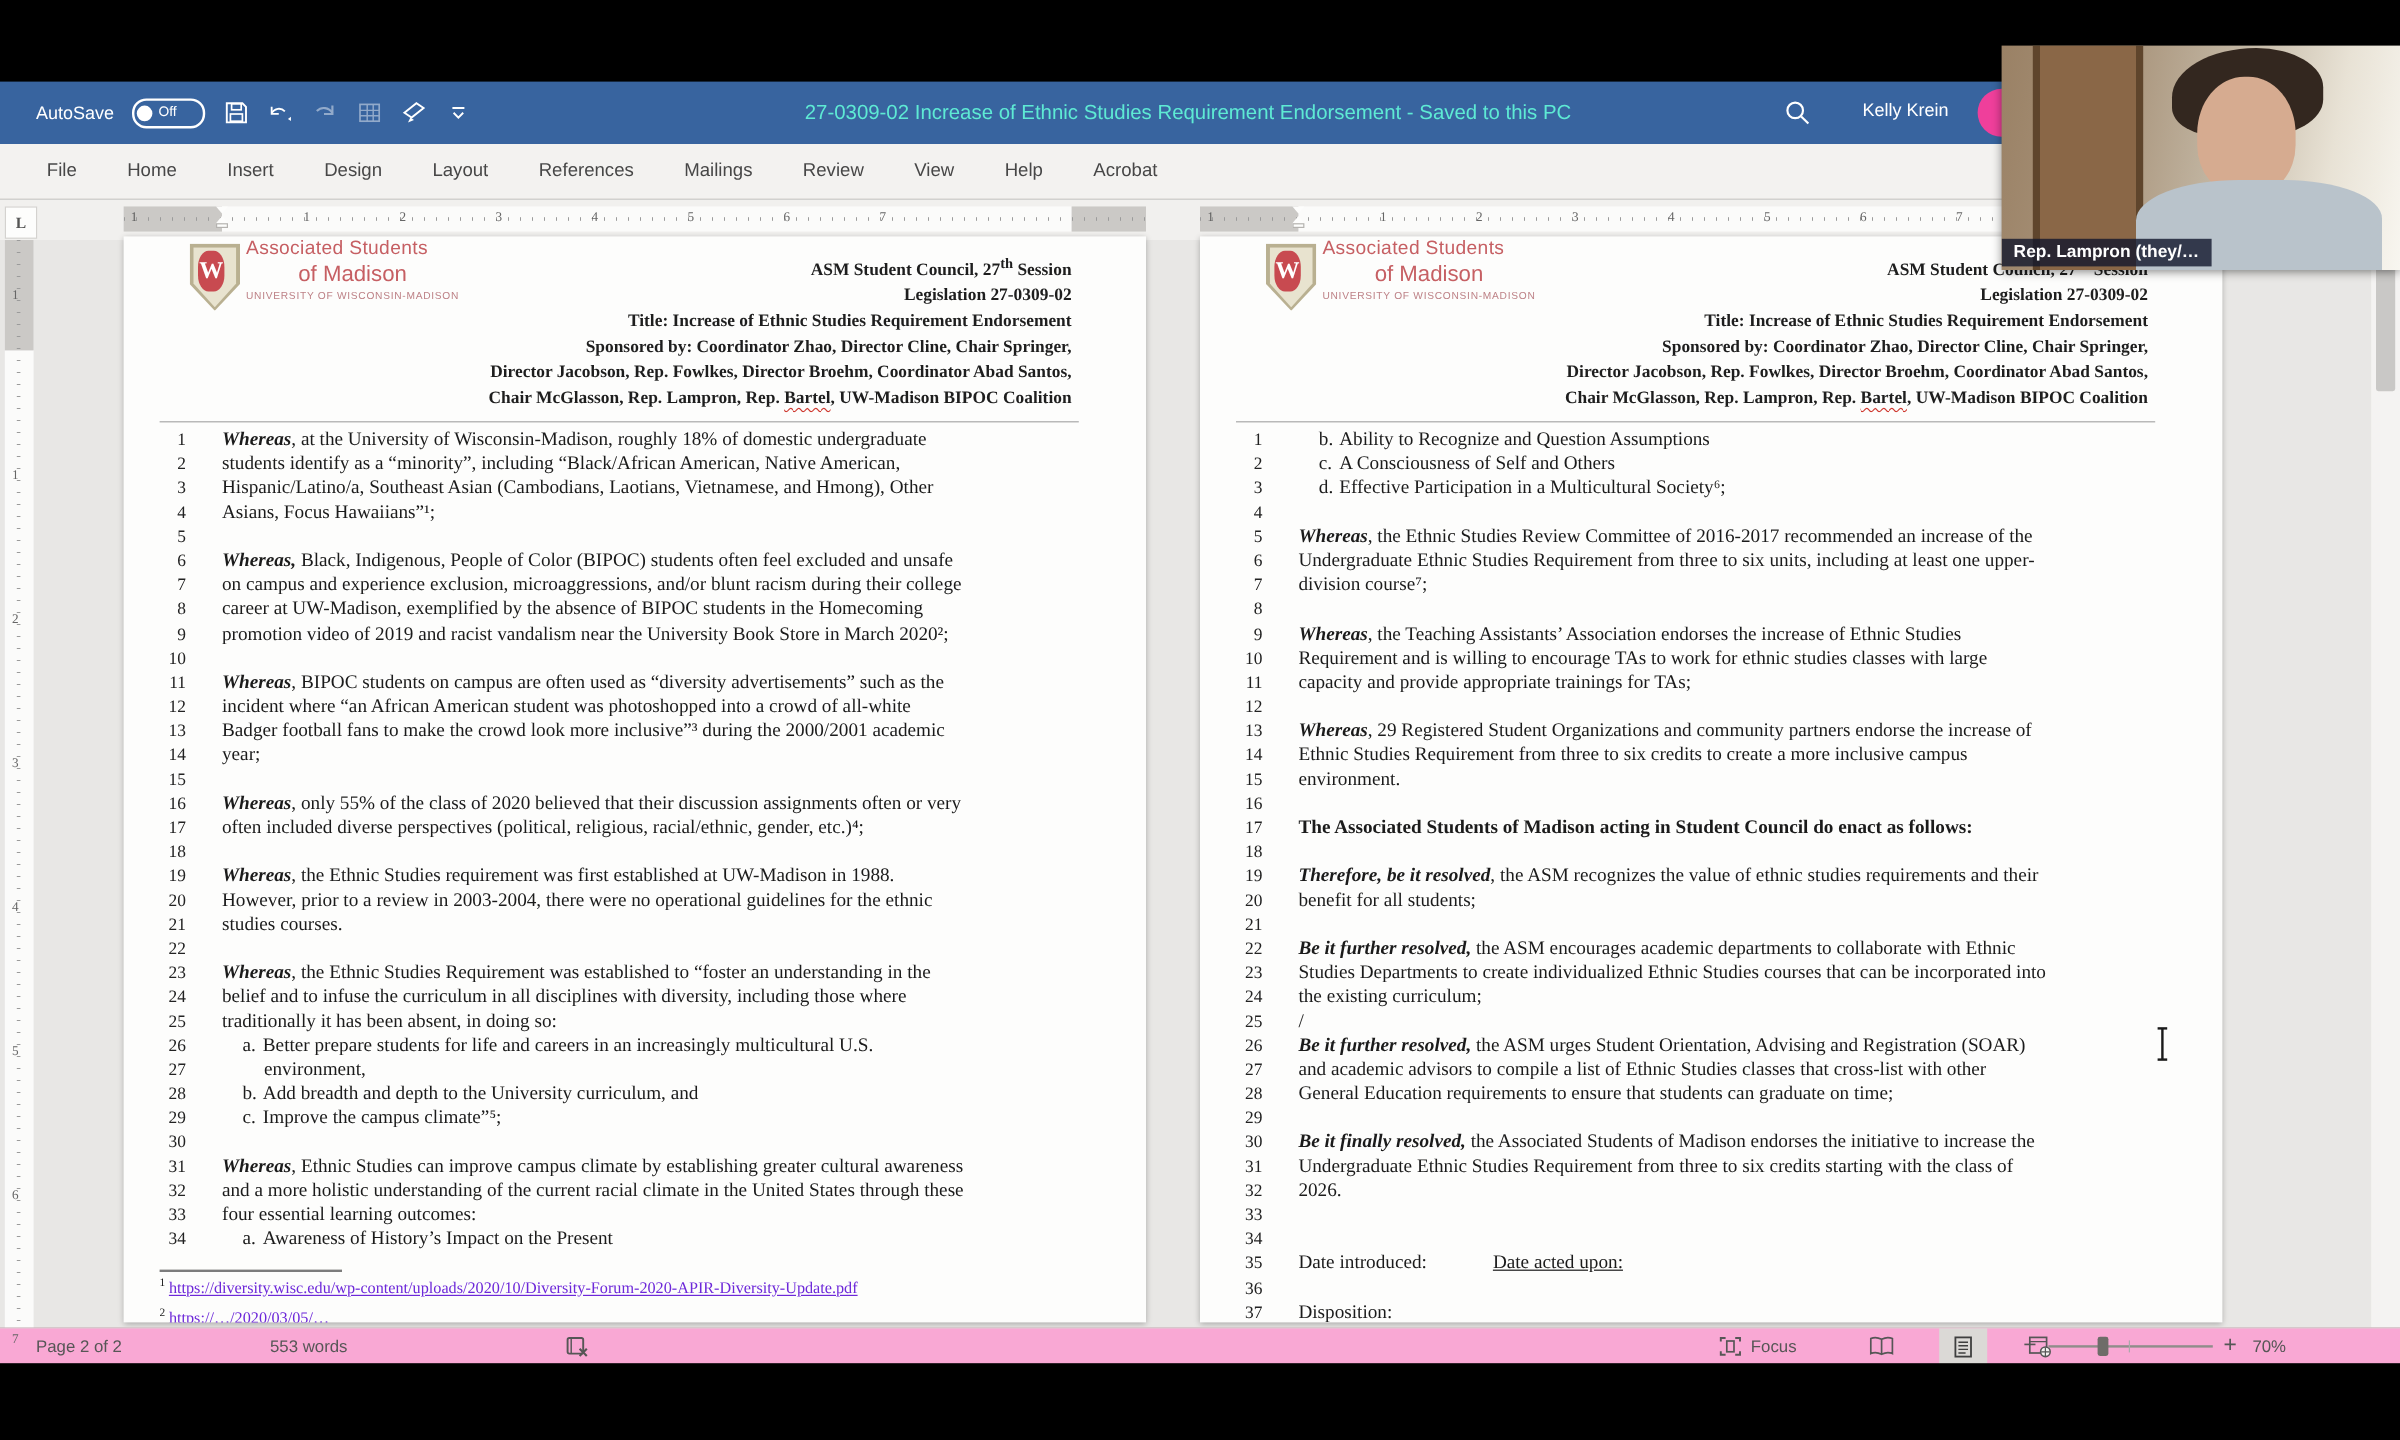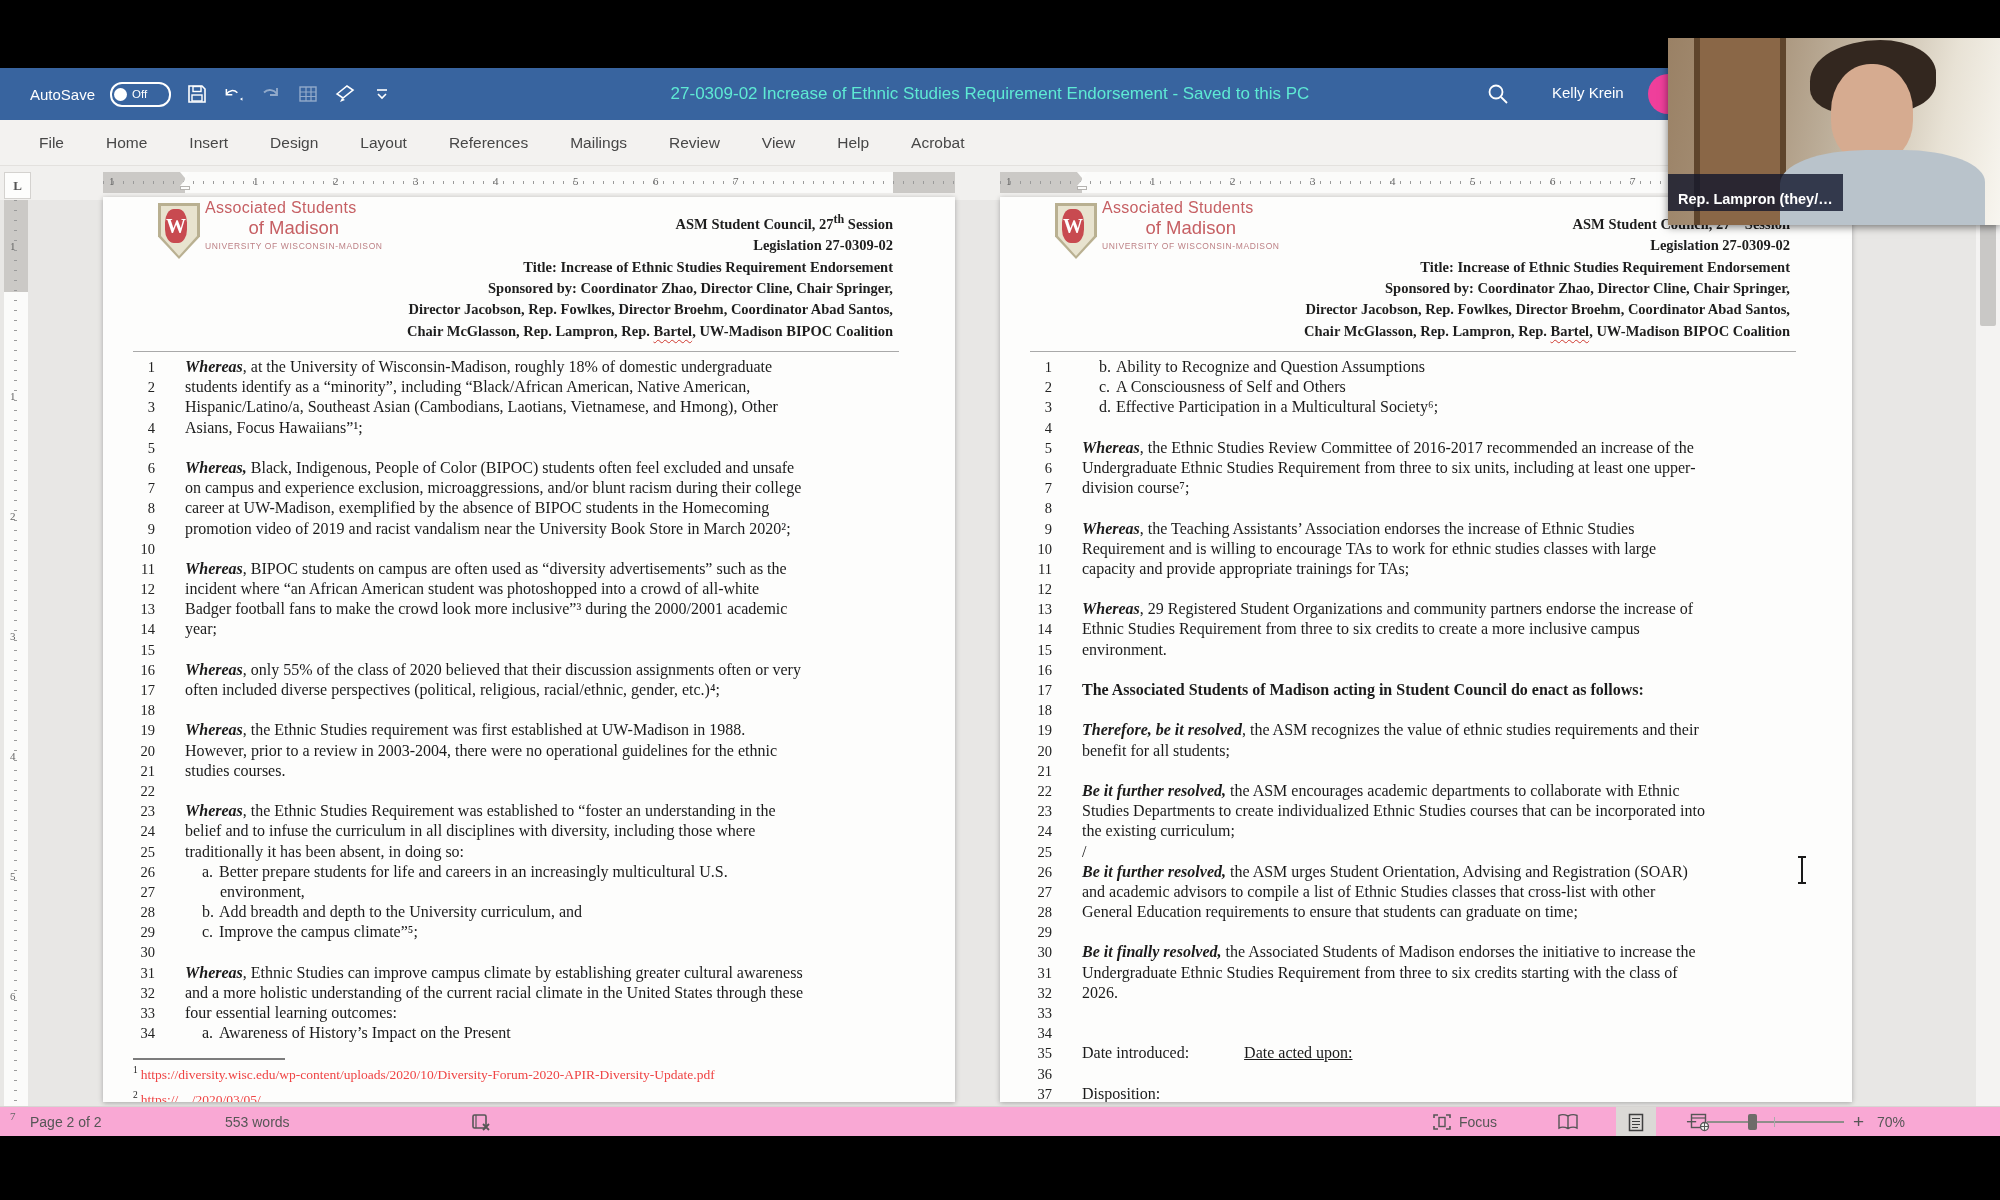--- a/index.html
+++ b/index.html
@@ -82,21 +82,21 @@
   .ltext .marker{display:inline-block;width:17px;}
   .ltext .lead{font-weight:bold;font-style:italic;}
   .ltext.wholebold{font-weight:bold;}
   .ltext .t2{margin-left:55px;text-decoration:underline;}
 
   .fnsep{position:absolute;left:30px;top:861px;width:152px;border-top:2px solid #7c7c7c;}
   .footnote{position:absolute;left:30px;white-space:nowrap;font-family:"Liberation Serif","DejaVu Serif",serif;font-size:13.5px;color:#1b1b1b;}
   .fn1{top:868px;}
   .fn2{top:893px;}
   .fnsup{font-size:9.5px;vertical-align:super;margin-right:3px;}
-  .fnlink{color:#ef4444;}
+  .fnlink{color:#6d28d9;text-decoration:underline;}
 
   
   .statusbar{position:absolute;left:0;top:1106px;width:2000px;height:30px;background:#f9a8d4;border-top:1px solid #d7d5d2;
              font-size:14px;color:#565656;padding-left:48px;}
   .sb-item{position:absolute;top:0;height:30px;display:flex;align-items:center;}
   .viewbtn{width:40px;justify-content:center;}
   .viewbtn.selected{background:#dbd9d6;}
   .zoom-track{position:absolute;left:1707px;top:14px;width:137px;height:2px;background:#8f8d8a;}
   .zoom-handle{position:absolute;left:1748px;top:7px;width:9px;height:16px;background:#6e6c69;border-radius:2px;}
   .zoom-notch{position:absolute;left:1774px;top:10px;width:1px;height:10px;background:#aaa;}
@@ -107,22 +107,22 @@
   
   .webcam{position:absolute;left:1668px;top:38px;width:332px;height:187px;overflow:hidden;z-index:10;
           background:linear-gradient(100deg,#9a8165 0%,#a8937a 28%,#c3b7a4 55%,#e8e2d5 80%,#f8f6f0 100%);
           box-shadow:0 2px 8px rgba(0,0,0,.5);}
   .cam-door{position:absolute;left:26px;top:0;width:92px;height:100%;
             background:linear-gradient(90deg,#5f452c 0 6px,#8a6747 6px 86px,#5f452c 86px);}
   .cam-hair{position:absolute;left:142px;top:2px;width:126px;height:74px;background:#33271f;
             border-radius:58% 46% 44% 34%;}
   .cam-face{position:absolute;left:163px;top:26px;width:82px;height:98px;background:#d6ab90;border-radius:48% 48% 42% 42%;}
   .cam-body{position:absolute;left:112px;top:112px;width:205px;height:80px;background:#b9c3cb;border-radius:42% 40% 0 0;}
-  .cam-label{position:absolute;left:0;bottom:14px;background:rgba(18,23,44,.8);color:#fff;
-             font-size:14.5px;font-weight:bold;padding:17px 10px 4px;}
+  .cam-label{position:absolute;left:0;bottom:3px;background:rgba(18,23,44,.8);color:#fff;
+             font-size:14.5px;font-weight:bold;padding:3px 10px 4px;}
 
   
   .ibeam{position:absolute;left:1796px;top:856px;width:12px;height:28px;z-index:5;}
   .ibeam::before,.ibeam::after{content:"";position:absolute;left:2px;width:8px;height:2px;background:#1a1a1a;}
   .ibeam::before{top:0;} .ibeam::after{bottom:0;}
   .ibeam-stem{position:absolute;left:5px;top:1px;width:2px;height:26px;background:#1a1a1a;}
 
   svg{display:block;}
 </style>
 </head>

